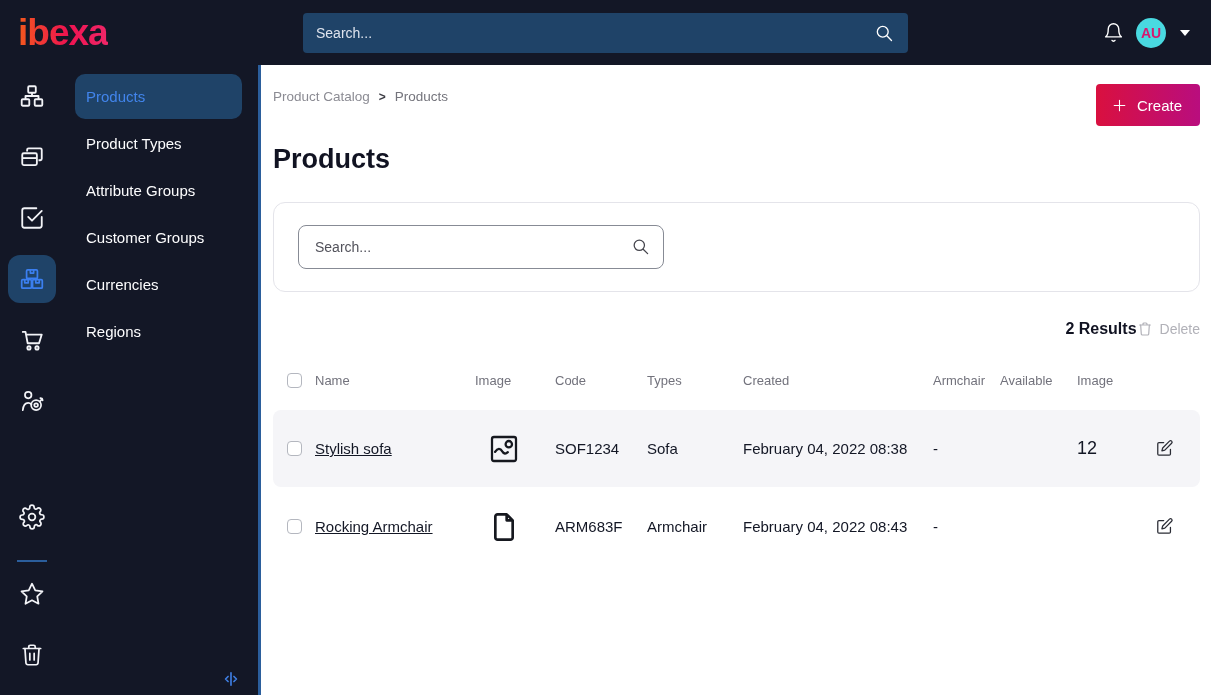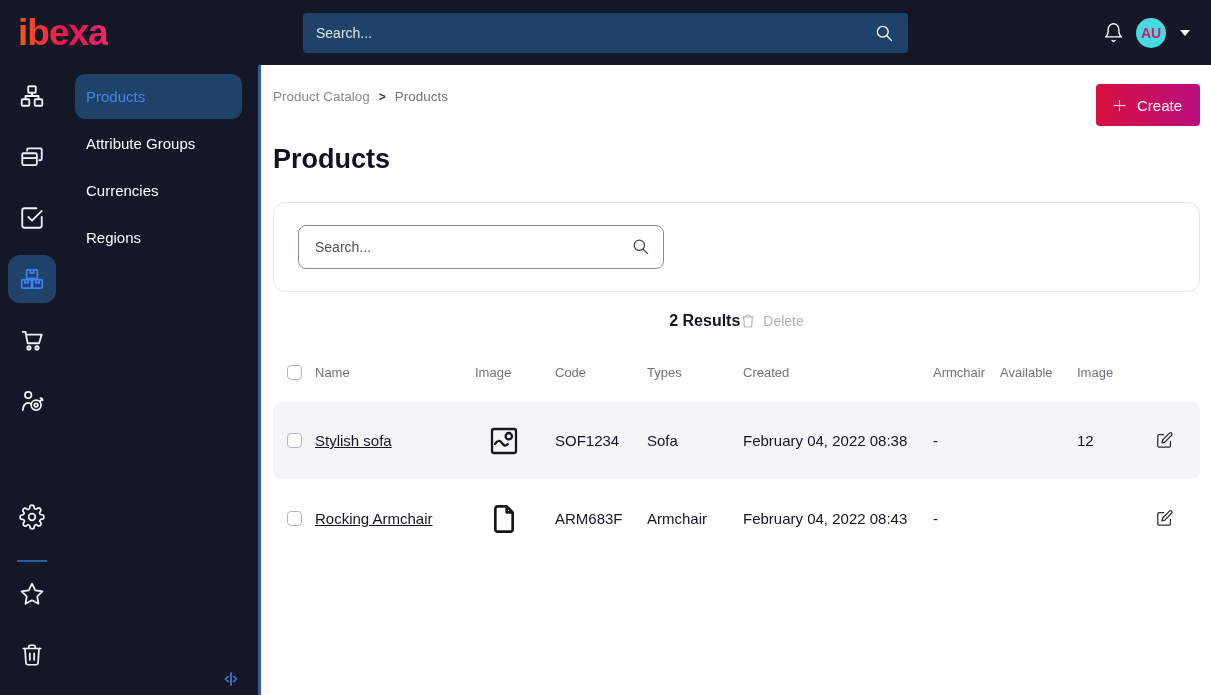--- a/index.html
+++ b/index.html
@@ -52,41 +52,41 @@
                 background:linear-gradient(90deg,#d9103f 0%, #b90d7e 100%); display:flex; align-items:center; gap:9px; padding:0 18px 0 15px; cursor:pointer; }
   .create-btn svg { width:17px; height:17px; }
   .page-title { font-size:27px; font-weight:700; margin-top:18px; color:#111322; }
 
   .search-card { margin-top:27px; border:1px solid #e4e4ea; border-radius:12px; padding:22px 24px; background:#fff; }
   .search-field { position:relative; width:366px; height:44px; }
   .search-field input { width:100%; height:100%; border:1px solid #878b95; border-radius:8px; padding:0 44px 0 16px; font-size:14px; color:#33333b; outline:none; font-family:inherit; }
   .search-field input::placeholder { color:#52525b; opacity:1; }
   .search-field .mag { position:absolute; right:14px; top:12px; width:19px; height:19px; color:#44444c; }
 
-  .results-row { margin-top:20px; display:flex; justify-content:center; align-items:center; }
+  .results-row { margin-top:28px; display:flex; justify-content:flex-end; align-items:center; }
   .results-count { font-size:16px; font-weight:700; color:#111322; }
   .delete-btn { display:flex; align-items:center; gap:7px; color:#b1b1b8; font-size:14px; cursor:default; }
   .delete-btn svg { width:16px; height:16px; }
 
   .table { margin-top:30px; }
   .thead { display:flex; align-items:center; height:24px; margin-bottom:18px; }
   .thead .cell { font-size:13px; color:#72727c; }
   .trow { display:flex; align-items:center; height:77px; border-radius:8px; }
   .trow.highlight { background:#f5f5f8; }
   .trow + .trow { margin-top:2px; height:75px; }
   .cell { flex-shrink:0; }
   .c-check { width:42px; padding-left:14px; }
   .c-name { width:152px; font-size:15px; }
   .c-image { width:88px; }
   .c-code { width:92px; font-size:15px; }
   .c-type { width:96px; font-size:15px; }
   .c-created { width:190px; font-size:15px; }
   .c-variant { width:67px; font-size:15px; }
   .c-avail { width:77px; }
-  .c-stock { width:68px; font-size:15px; }
+  .c-stock { width:68px; font-size:18px; }
   .c-edit { flex:1 1 auto; display:flex; justify-content:flex-end; padding-right:26px; }
   .thead .c-image { padding-left:8px; }
   .checkbox { appearance:none; -webkit-appearance:none; width:15px; height:15px; border:1px solid #b4b7bf; border-radius:4px; background:#fff; cursor:pointer; display:block; }
   .name-link { color:#131725; text-decoration:underline; cursor:pointer; }
   .thumb { margin-left:20px; width:34px; height:36px; display:flex; align-items:center; justify-content:center; color:#16181f; }
   .thumb svg { width:32px; height:34px; }
   .dot { width:14px; height:14px; border-radius:50%; margin-left:4px; }
   .edit-btn { width:20px; height:20px; color:#2a2c35; cursor:pointer; background:none; border:none; padding:0; }
   .edit-btn svg { width:19px; height:19px; }
 </style>
@@ -189,21 +189,27 @@
             </svg>
         </div>
       </div>
     </nav>
 
     <nav class="sidebar">
       <div class="menu-item active">
         <span>Products</span>
       </div>
       <div class="menu-item">
+        <span>Product Types</span>
+      </div>
+      <div class="menu-item">
         <span>Attribute Groups</span>
+      </div>
+      <div class="menu-item">
+        <span>Customer Groups</span>
       </div>
       <div class="menu-item">
         <span>Currencies</span>
       </div>
       <div class="menu-item">
         <span>Regions</span>
       </div>
       <span class="collapse-btn">
         <svg viewBox="0 0 24 24" fill="none" stroke="currentColor" stroke-width="2" stroke-linecap="round" stroke-linejoin="round">
           <path d="M12 4.5v15M8.5 9l-3 3 3 3M15.5 9l3 3-3 3"></path>

